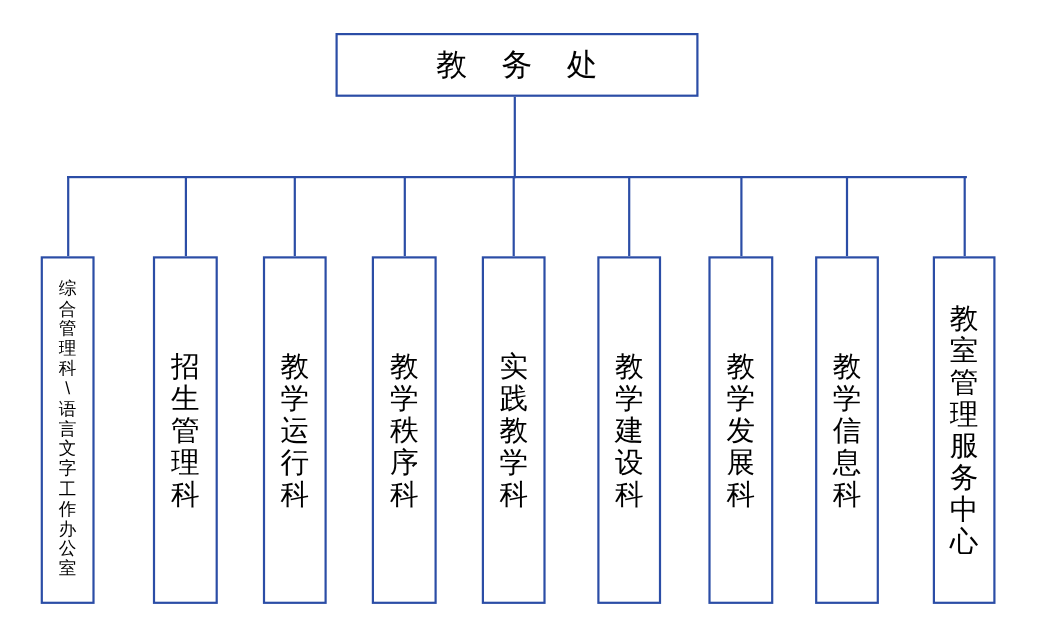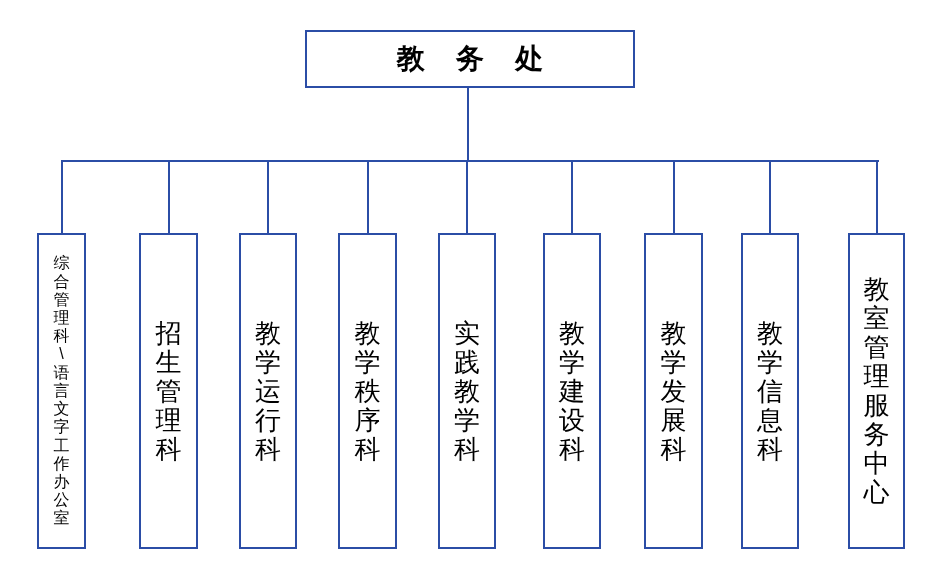--- a/index.html
+++ b/index.html
@@ -31,21 +31,20 @@
     align-items: center;
     justify-content: center;
     background: #ffffff;
   }
   .root-label {
     font-size: 28px;
     color: var(--text, #000000);
     letter-spacing: 0.42em;
     margin-right: -0.42em; 
     white-space: pre;
-    font-weight: bold;
   }
   .dept-box {
     position: absolute;
     top: 233px;
     height: 316px;
     box-sizing: border-box;
     border: 2px solid var(--line, #2b4da6);
     background: #ffffff;
     display: flex;
     flex-direction: column;

